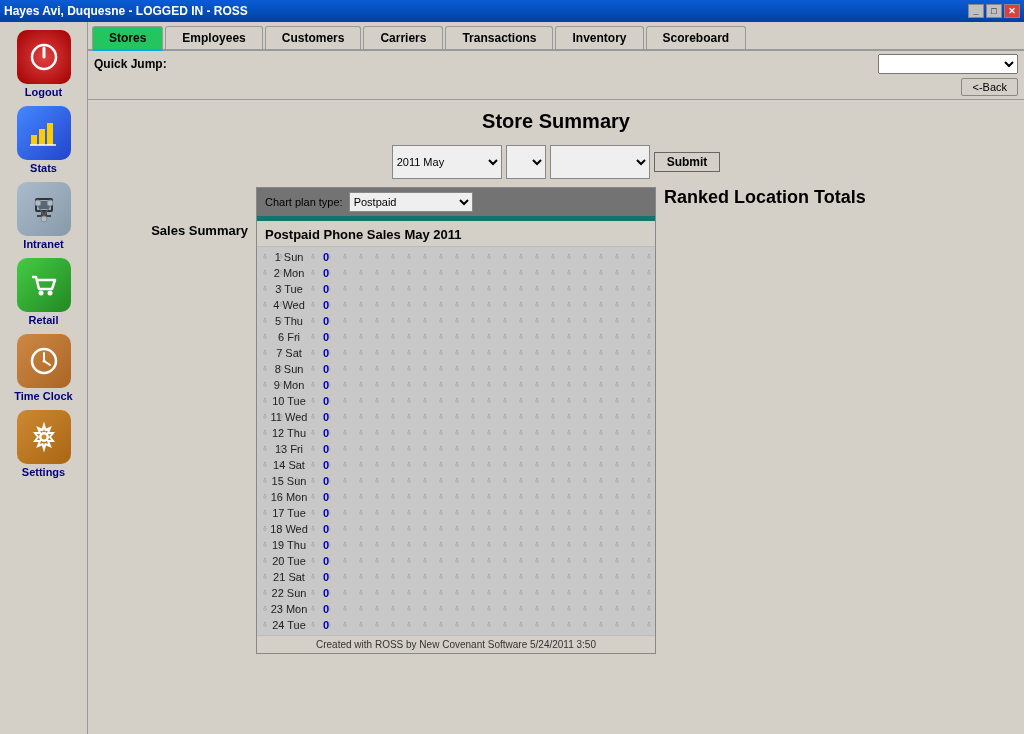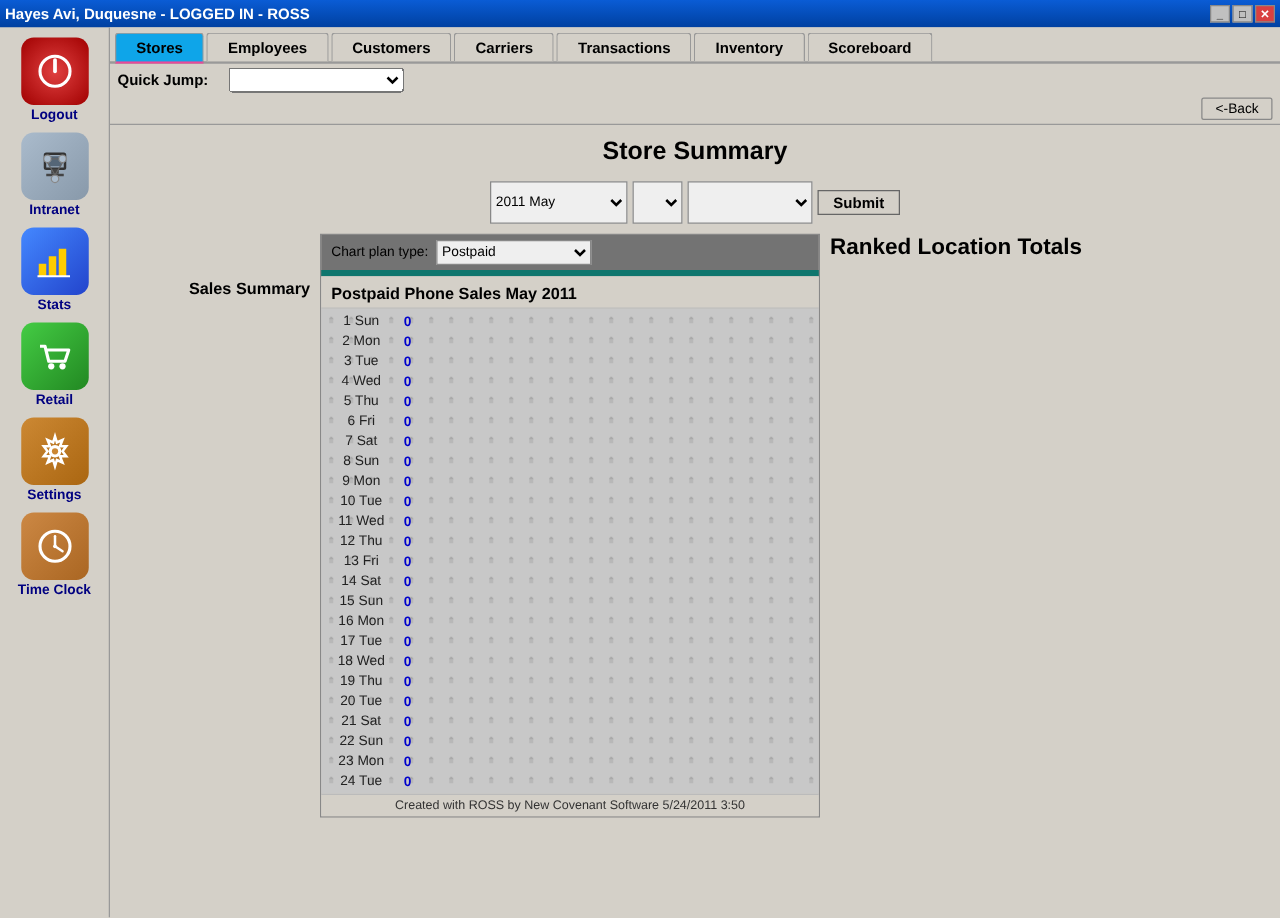--- a/index.html
+++ b/index.html
@@ -110,22 +110,22 @@
       border: 1px solid #999;
       border-bottom: none;
       cursor: pointer;
       font-size: 12px;
       font-weight: bold;
       color: #000;
       margin-right: 2px;
       border-radius: 3px 3px 0 0;
     }
     .tab.active {
-      background: #0ea5e9;
-      border-bottom: 2px solid #ec4899;
+      background: #22c55e;
+      border-bottom: 2px solid #0ea5e9;
       margin-bottom: -2px;
     }
     .quick-jump-label {
       font-size: 12px;
       font-weight: bold;
     }
     .quick-jump-select {
       width: 140px;
       height: 20px;
       font-size: 11px;
@@ -263,20 +263,32 @@
 
   <div class="sidebar">
     <div class="sidebar-item">
       <div class="sidebar-icon icon-logout">
         <svg width="30" height="30" viewBox="0 0 30 30">
           <circle cx="15" cy="15" r="12" fill="none" stroke="white" stroke-width="2.5"></circle>
           <line x1="15" y1="6" x2="15" y2="15" stroke="white" stroke-width="3" stroke-linecap="round"></line>
         </svg>
       </div>
       <span class="sidebar-label">Logout</span>
+    </div>
+
+    <div class="sidebar-item">
+      <div class="sidebar-icon icon-stats">
+        <svg width="32" height="32" viewBox="0 0 32 32">
+          <rect x="3" y="18" width="6" height="10" fill="#ffcc00"></rect>
+          <rect x="11" y="12" width="6" height="16" fill="#ffcc00"></rect>
+          <rect x="19" y="6" width="6" height="22" fill="#ffcc00"></rect>
+          <line x1="2" y1="28" x2="28" y2="28" stroke="white" stroke-width="1.5"></line>
+        </svg>
+      </div>
+      <span class="sidebar-label">Stats</span>
     </div>
 
     <div class="sidebar-item">
       <div class="sidebar-icon icon-intranet">
         <svg width="32" height="32" viewBox="0 0 32 32">
           <rect x="8" y="6" width="16" height="12" rx="1" fill="none" stroke="#333" stroke-width="2"></rect>
           <rect x="11" y="8" width="10" height="8" fill="#556677"></rect>
           <rect x="13" y="18" width="6" height="4" fill="#444"></rect>
           <rect x="9" y="22" width="14" height="2" fill="#444"></rect>
           <circle cx="10" cy="10" r="3" fill="#aabbcc" stroke="#888" stroke-width="1"></circle>
@@ -284,65 +296,53 @@
           <circle cx="16" cy="26" r="3" fill="#aabbcc" stroke="#888" stroke-width="1"></circle>
           <line x1="13" y1="10" x2="19" y2="10" stroke="#666" stroke-width="1"></line>
           <line x1="10" y1="13" x2="16" y2="23" stroke="#666" stroke-width="1"></line>
           <line x1="22" y1="13" x2="16" y2="23" stroke="#666" stroke-width="1"></line>
         </svg>
       </div>
       <span class="sidebar-label">Intranet</span>
     </div>
 
     <div class="sidebar-item">
-      <div class="sidebar-icon icon-stats">
-        <svg width="32" height="32" viewBox="0 0 32 32">
-          <rect x="3" y="18" width="6" height="10" fill="#ffcc00"></rect>
-          <rect x="11" y="12" width="6" height="16" fill="#ffcc00"></rect>
-          <rect x="19" y="6" width="6" height="22" fill="#ffcc00"></rect>
-          <line x1="2" y1="28" x2="28" y2="28" stroke="white" stroke-width="1.5"></line>
-        </svg>
-      </div>
-      <span class="sidebar-label">Stats</span>
-    </div>
-
-    <div class="sidebar-item">
       <div class="sidebar-icon icon-retail">
         <svg width="32" height="32" viewBox="0 0 32 32">
           <path d="M4 8 L8 8 L11 20 L24 20 L27 11 L8 11" fill="none" stroke="white" stroke-width="2.5" stroke-linejoin="round"></path>
           <circle cx="13" cy="24" r="2.5" fill="white"></circle>
           <circle cx="22" cy="24" r="2.5" fill="white"></circle>
         </svg>
       </div>
       <span class="sidebar-label">Retail</span>
+    </div>
+
+    <div class="sidebar-item">
+      <div class="sidebar-icon icon-timeclock">
+        <svg width="32" height="32" viewBox="0 0 32 32">
+          <circle cx="16" cy="16" r="12" fill="none" stroke="white" stroke-width="2.5"></circle>
+          <line x1="16" y1="8" x2="16" y2="16" stroke="white" stroke-width="2" stroke-linecap="round"></line>
+          <line x1="16" y1="16" x2="22" y2="20" stroke="white" stroke-width="2" stroke-linecap="round"></line>
+          <circle cx="16" cy="16" r="1.5" fill="white"></circle>
+        </svg>
+      </div>
+      <span class="sidebar-label">Time Clock</span>
     </div>
 
     <div class="sidebar-item">
       <div class="sidebar-icon icon-settings">
         <svg width="32" height="32" viewBox="0 0 32 32">
           <circle cx="16" cy="16" r="5" fill="white"></circle>
           <path d="M16 4 L17.5 9 L22 7 L20 12 L25 12 L22 16 L25 20 L20 20 L22 25 L17.5 23 L16 28 L14.5 23 L10 25 L12 20 L7 20 L10 16 L7 12 L12 12 L10 7 L14.5 9 Z" fill="none" stroke="white" stroke-width="2"></path>
           <circle cx="16" cy="16" r="4" fill="white"></circle>
           <circle cx="16" cy="16" r="2.5" fill="#cc8833"></circle>
         </svg>
       </div>
       <span class="sidebar-label">Settings</span>
     </div>
-
-    <div class="sidebar-item">
-      <div class="sidebar-icon icon-timeclock">
-        <svg width="32" height="32" viewBox="0 0 32 32">
-          <circle cx="16" cy="16" r="12" fill="none" stroke="white" stroke-width="2.5"></circle>
-          <line x1="16" y1="8" x2="16" y2="16" stroke="white" stroke-width="2" stroke-linecap="round"></line>
-          <line x1="16" y1="16" x2="22" y2="20" stroke="white" stroke-width="2" stroke-linecap="round"></line>
-          <circle cx="16" cy="16" r="1.5" fill="white"></circle>
-        </svg>
-      </div>
-      <span class="sidebar-label">Time Clock</span>
-    </div>
   </div>
 
   <div class="content-area">
 
     <div class="tab-bar">
       <div class="tab active">
         <span>Stores</span>
       </div>
       <div class="tab">
         <span>Employees</span>
@@ -358,21 +358,21 @@
       </div>
       <div class="tab">
         <span>Inventory</span>
       </div>
       <div class="tab">
         <span>Scoreboard</span>
       </div>
     </div>
 
     <div style="display:flex; flex-direction:column; border-bottom:1px solid #999;">
-      <div style="display:flex; align-items:center; justify-content:flex-start; padding:3px 6px 2px; gap:16px;">
+      <div style="display:flex; align-items:center; justify-content:space-between; padding:3px 6px 2px; gap:16px;">
         <span class="quick-jump-label">Quick Jump:</span>
         <select class="quick-jump-select">
           <option></option>
         </select>
       </div>
       <div style="display:flex; justify-content:flex-end; padding:2px 6px 3px;">
         <button class="back-btn">&lt;-Back</button>
       </div>
     </div>
 

